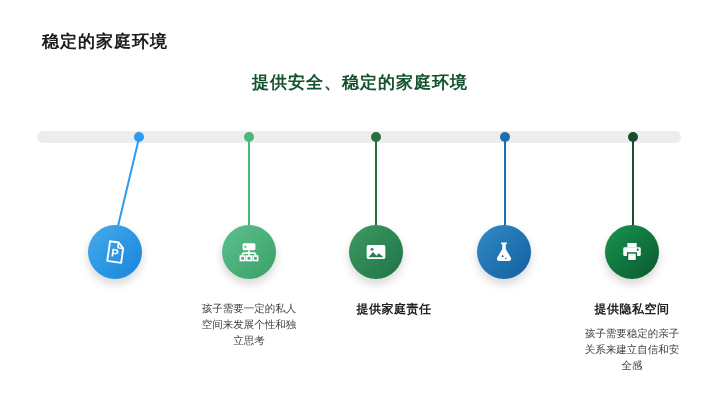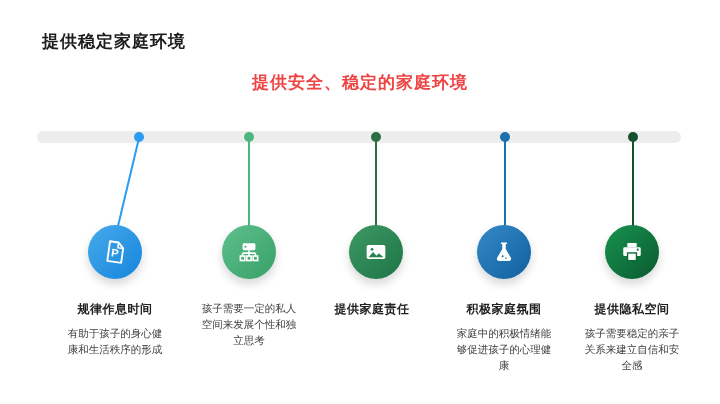--- a/index.html
+++ b/index.html
@@ -7,21 +7,21 @@
   .stage {
     position:relative; width:720px; height:404px; background:#ffffff;
     font-family:"Liberation Sans","DejaVu Sans",sans-serif; overflow:hidden;
   }
   .title {
     position:absolute; left:42px; top:30px;
     font-size:17px; font-weight:bold; color:#1d1d1f; letter-spacing:1px;
   }
   .subtitle {
     position:absolute; left:0; right:0; top:71px; text-align:center;
-    font-size:17px; font-weight:bold; color:#ef4444; letter-spacing:1px;
+    font-size:17px; font-weight:bold; color:#14532d; letter-spacing:1px;
   }
   .track {
     position:absolute; left:37px; top:131px; width:644px; height:12px;
     border-radius:6px; background:#ededed;
   }
   .dot {
     position:absolute; top:132px; width:10px; height:10px; border-radius:50%;
   }
   .connector { position:absolute; width:2px; }
   .icon-circle {
@@ -36,46 +36,42 @@
 
   
   .dot.i1 { left:134px; } .dot.i2 { left:244px; } .dot.i3 { left:371px; } .dot.i4 { left:500px; } .dot.i5 { left:628px; }
   .connector.i1 { left:138px; top:138px; height:91px; transform:rotate(13.4deg); transform-origin:top center; }
   .connector.i2 { left:248px; top:140px; height:86px; }
   .connector.i3 { left:375px; top:140px; height:86px; }
   .connector.i4 { left:504px; top:140px; height:86px; }
   .connector.i5 { left:632px; top:140px; height:86px; }
   .icon-circle.i1 { left:88px; }  .icon-circle.i2 { left:222px; } .icon-circle.i3 { left:349px; }
   .icon-circle.i4 { left:477px; } .icon-circle.i5 { left:605px; }
-  .caption.i1 { left:53px; } .caption.i2 { left:187px; } .caption.i3 { left:310px; }
+  .caption.i1 { left:53px; } .caption.i2 { left:187px; } .caption.i3 { left:332px; }
   .caption.i4 { left:442px; } .caption.i5 { left:570px; }
   .tilt { transform:rotate(8deg); }
 </style>
 </head>
 <body>
 
 <div class="stage">
 
-  <h1 class="title">提供稳定家庭环境</h1>
+  <h1 class="title">稳定的家庭环境</h1>
   <h2 class="subtitle">提供安全、稳定的家庭环境</h2>
 
   <div class="track" style="background: rgb(237, 237, 237);"></div>
 
   <div class="dot i1" style="background: rgb(43, 156, 242);"></div>
   <div class="connector i1" style="background: rgb(43, 156, 242);"></div>
   <div class="icon-circle i1" style="--c1: #47aaeb; --c2: #1585dc;">
     <svg class="tilt" viewBox="0 0 24 24" width="28" height="28">
       <path d="M6.5 3.5 H14 L18.5 8 V20.5 H6.5 Z" fill="none" stroke="#fff" stroke-width="1.6" stroke-linejoin="round"></path>
       <path d="M14 3.5 V8 H18.5" fill="none" stroke="#fff" stroke-width="1.4" stroke-linejoin="round"></path>
       <text x="9" y="16.2" font-size="9.5" font-weight="bold" fill="#fff" font-family="sans-serif">P</text>
     </svg>
-  </div>
-  <div class="caption i1">
-    <h3>规律作息时间</h3>
-    <p>有助于孩子的身心健康和生活秩序的形成</p>
   </div>
 
   <div class="dot i2" style="background: rgb(76, 182, 126);"></div>
   <div class="connector i2" style="background: rgb(76, 182, 126);"></div>
   <div class="icon-circle i2" style="--c1: #5ec08f; --c2: #38a066;">
     <svg viewBox="0 0 24 24" width="28" height="28">
       <rect x="6.5" y="4.5" width="11" height="6" rx="1.2" fill="#fff"></rect>
       <circle cx="9" cy="7.5" r="0.9" fill="#48b07a"></circle>
       <path d="M12 10.5 V13 M6.5 13 H17.5 M6.5 13 V15.5 M12 13 V15.5 M17.5 13 V15.5" stroke="#fff" stroke-width="1.4" fill="none"></path>
       <rect x="4.6" y="15.5" width="3.8" height="3.8" fill="none" stroke="#fff" stroke-width="1.4"></rect>
@@ -102,24 +98,20 @@
 
   <div class="dot i4" style="background: rgb(30, 111, 174);"></div>
   <div class="connector i4" style="background: rgb(30, 111, 174);"></div>
   <div class="icon-circle i4" style="--c1: #338ac6; --c2: #115f9f;">
     <svg viewBox="0 0 24 24" width="28" height="28">
       <path d="M9.5 3.8 h5 v1.4 h-1 v4.2 l4.4 7.6 c0.7 1.2 -0.2 2.7 -1.6 2.7 h-8.6 c-1.4 0 -2.3 -1.5 -1.6 -2.7 l4.4 -7.6 v-4.2 h-1 z" fill="#fff"></path>
       <circle cx="10.8" cy="15.6" r="0.9" fill="#1b6cab"></circle>
       <circle cx="13.7" cy="17.4" r="0.7" fill="#1b6cab"></circle>
     </svg>
   </div>
-  <div class="caption i4">
-    <h3>积极家庭氛围</h3>
-    <p>家庭中的积极情绪能够促进孩子的心理健康</p>
-  </div>
 
   <div class="dot i5" style="background: rgb(23, 80, 45);"></div>
   <div class="connector i5" style="background: rgb(23, 80, 45);"></div>
   <div class="icon-circle i5" style="--c1: #17944f; --c2: #0b5830;">
     <svg viewBox="0 0 24 24" width="28" height="28">
       <rect x="8" y="4.3" width="8" height="3.7" fill="#fff"></rect>
       <rect x="4.5" y="8" width="15" height="7.5" rx="1.2" fill="#fff"></rect>
       <circle cx="16.9" cy="10" r="0.9" fill="#0e6b3a"></circle>
       <rect x="8.2" y="12.8" width="7.6" height="6.6" fill="#fff" stroke="#0e6b3a" stroke-width="1.2"></rect>
     </svg>

